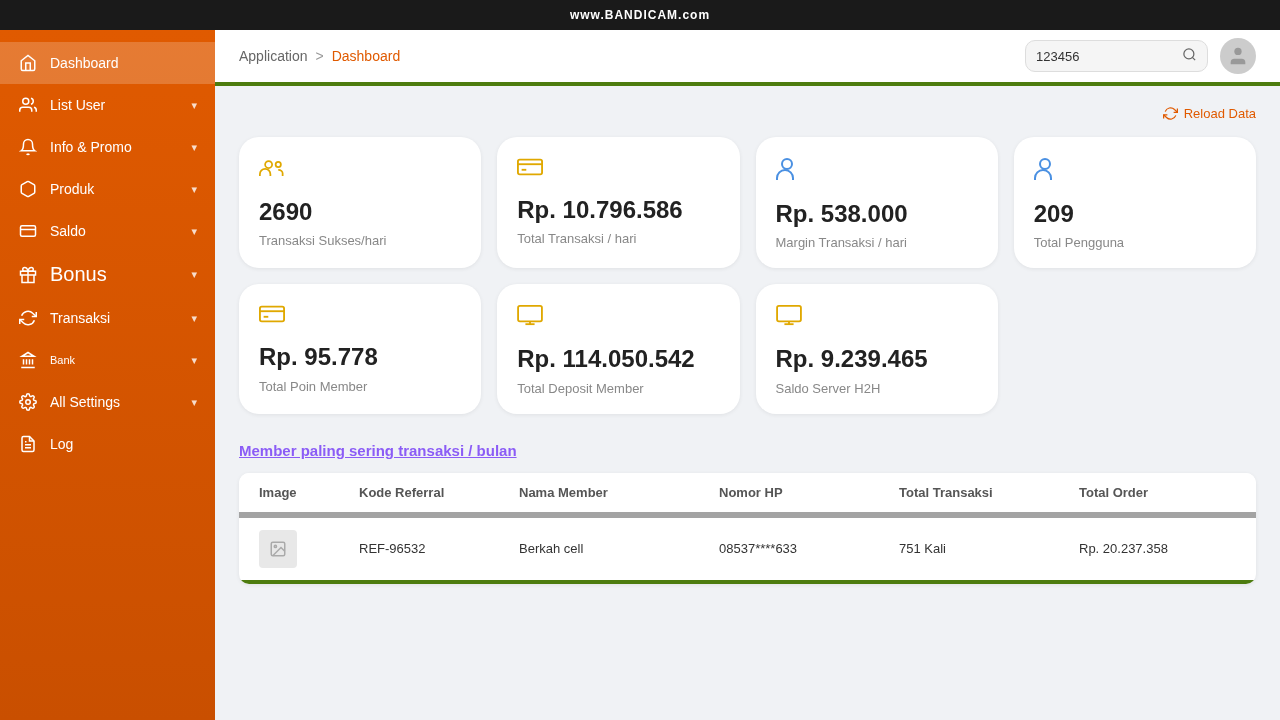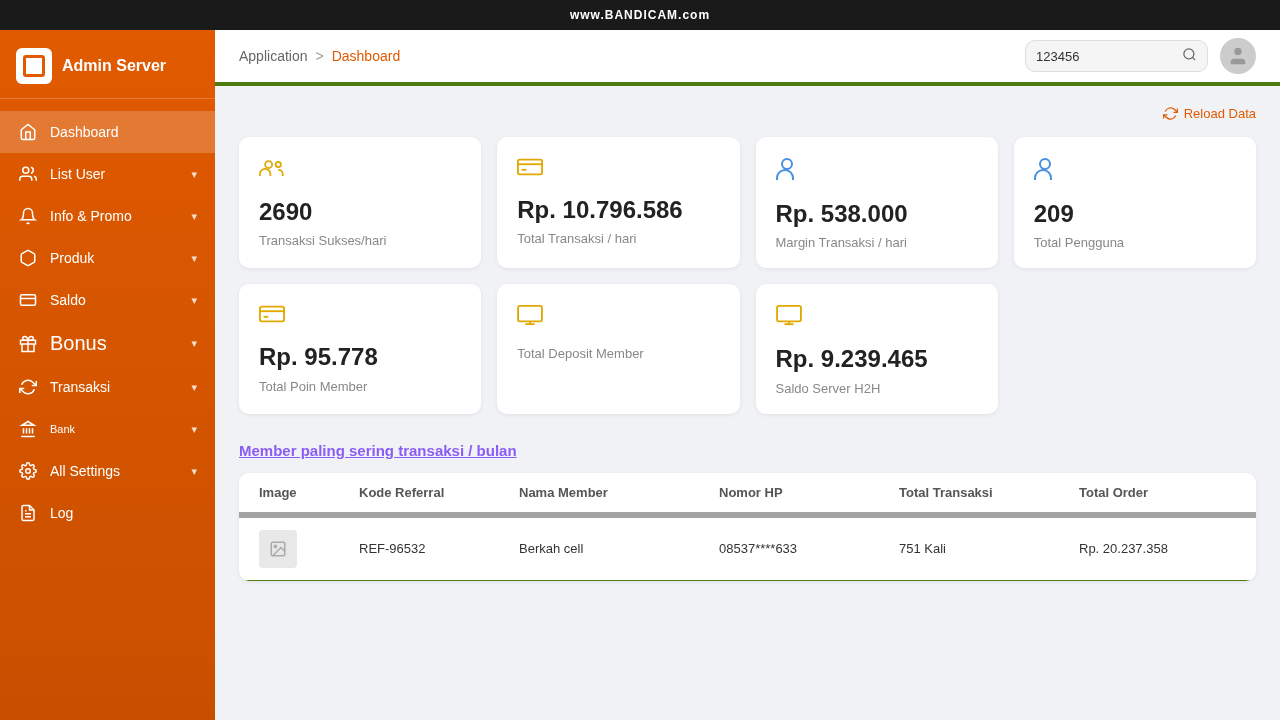--- a/index.html
+++ b/index.html
@@ -235,21 +235,21 @@
 
     .stats-grid-bottom {
       display: grid;
       grid-template-columns: repeat(4, 1fr);
       gap: 16px;
       margin-bottom: 28px;
     }
 
     .stat-card {
       background: #fff;
-      border-radius: 10px;
+      border-radius: 20px;
       padding: 20px 20px 18px 20px;
       box-shadow: 0 1px 4px rgba(0,0,0,0.07);
       display: flex;
       flex-direction: column;
       gap: 8px;
     }
 
     .stat-card-icon {
       font-size: 22px;
       color: #e0a800;
@@ -296,21 +296,21 @@
     .table-header-cell {
       font-size: 13px;
       font-weight: 600;
       color: #555;
     }
 
     .table-row {
       display: grid;
       grid-template-columns: 100px 160px 200px 180px 180px 1fr;
       padding: 12px 20px;
-      border-bottom: 1px solid #4d7c0f;
+      border-bottom: 4px solid #4d7c0f;
       align-items: center;
     }
 
     .table-cell {
       font-size: 13px;
       color: #333;
     }
 
     .table-img-placeholder {
       width: 38px;
@@ -327,26 +327,20 @@
 </head>
 <body>
 
 <div class="top-bar">
   <span>www.BANDICAM.com</span>
 </div>
 
 <div class="main-layout">
 
   <div class="sidebar">
-    <div class="sidebar-header">
-      <div class="sidebar-logo">
-        <div class="sidebar-logo-inner"></div>
-      </div>
-      <div class="sidebar-title">Admin Server</div>
-    </div>
 
     <nav class="sidebar-nav">
       <div class="nav-item active">
         <div class="nav-item-left">
           <span class="nav-icon">
             <svg width="18" height="18" viewBox="0 0 24 24" fill="none" stroke="white" stroke-width="2">
                 <path d="M3 9l9-7 9 7v11a2 2 0 01-2 2H5a2 2 0 01-2-2z"></path>
                 <polyline points="9 22 9 12 15 12 15 22"></polyline>
               </svg>
           </span>
@@ -589,20 +583,21 @@
         </div>
 
         <div class="stat-card">
           <div class="stat-card-icon">
             <svg width="26" height="22" viewBox="0 0 28 24" fill="none" stroke="#e0a800" stroke-width="2">
               <rect x="1" y="2" width="26" height="17" rx="2"></rect>
               <line x1="9" y1="22" x2="19" y2="22"></line>
               <line x1="14" y1="19" x2="14" y2="22"></line>
             </svg>
           </div>
+          <div class="stat-value">Rp. 114.050.542</div>
           <div class="stat-label">Total Deposit Member</div>
         </div>
 
         <div class="stat-card">
           <div class="stat-card-icon">
             <svg width="26" height="22" viewBox="0 0 28 24" fill="none" stroke="#e0a800" stroke-width="2">
               <rect x="1" y="2" width="26" height="17" rx="2"></rect>
               <line x1="9" y1="22" x2="19" y2="22"></line>
               <line x1="14" y1="19" x2="14" y2="22"></line>
             </svg>

